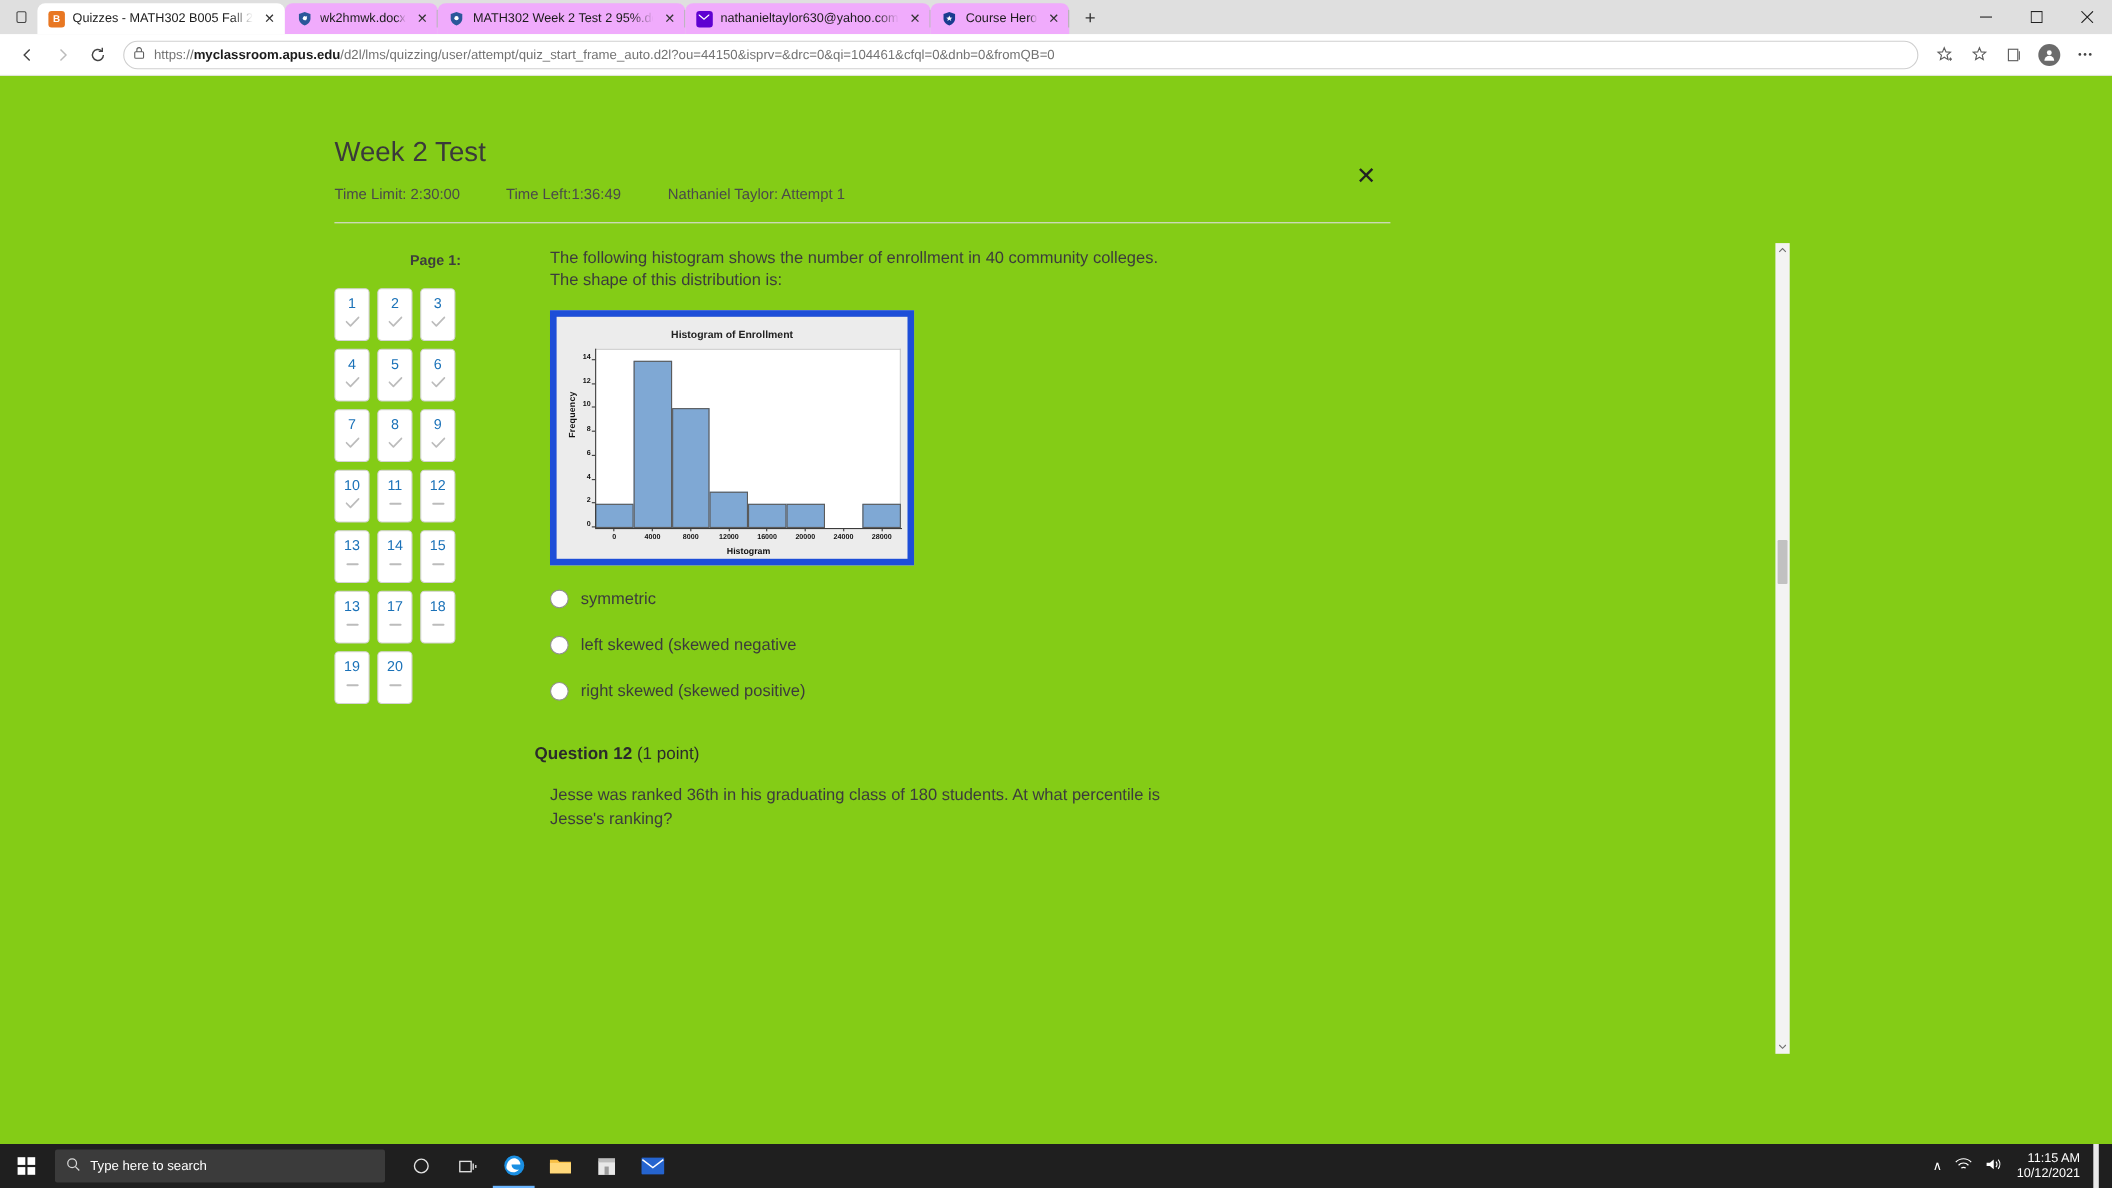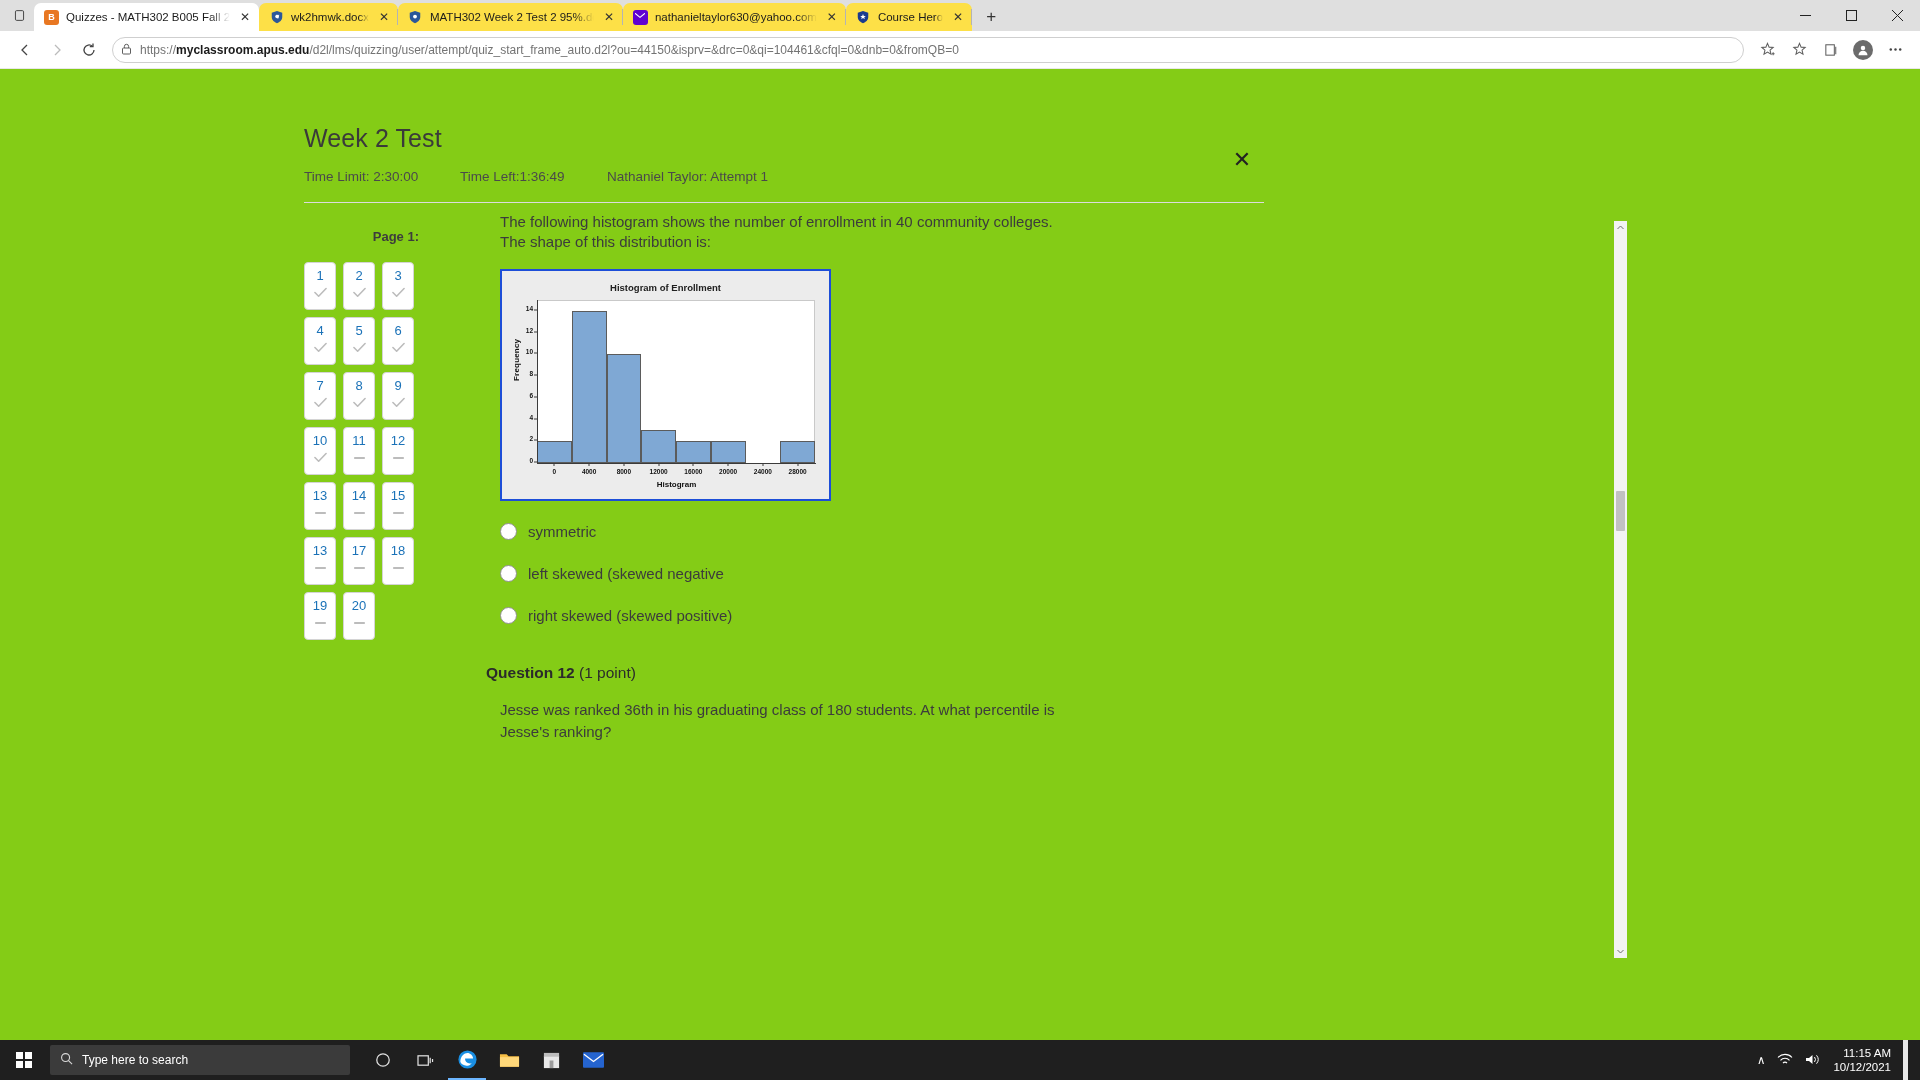--- a/index.html
+++ b/index.html
@@ -24,21 +24,21 @@
   }
   .tab {
     height: 28px; display: flex; align-items: center;
     padding: 0 6px 0 10px; gap: 7px;
     border-radius: 7px 7px 0 0;
     font-size: 11.5px; color: #1b1b1b;
     max-width: 225px; min-width: 120px;
     position: relative;
   }
   .tab.active { background: #ffffff; }
-  .tab:not(.active) { background: #fde047; }
+  .tab:not(.active) { background: #f0abfc; }
   .tab:not(.active)::after {
     content:""; position:absolute; right:0; top:6px; height:16px; width:1px; background:#b4b4b4;
   }
   .tab .favicon {
     width: 15px; height: 15px; border-radius: 3px; flex: 0 0 15px;
     display:flex; align-items:center; justify-content:center;
     font-size:9px; color:#fff; font-weight:bold;
   }
   .fav-orange { background:#e87722; border-radius:50%; }
   .fav-shield { background:transparent; color:#2b579a; }
@@ -115,28 +115,28 @@
   .qcell {
     width: 32px; height: 48px; border:1px solid #d4d4d4; border-radius: 4px;
     display:flex; flex-direction:column; align-items:center; justify-content: flex-start;
     padding-top: 5px; background:#fff;
   }
   .qnum { font-size: 13px; color: #1b72b8; line-height: 16px; }
   .qmark { font-size: 13px; color: #b0b0b0; line-height: 20px; margin-top: 3px; }
   .qmark svg { display:block; }
 
   
-  .content { position:absolute; left: 486px; top: 143px; width: 770px; }
+  .content { position:absolute; left: 486px; top: 156px; width: 770px; }
   .qtext { font-size: 15px; color: #3c3c3c; line-height: 19.5px; margin-left: 14px; }
 
   
   .chartbox {
     margin-top: 18px; margin-left: 14px;
     width: 331px; height: 232px; background:#ececec;
-    border: 2px solid #1d4ed8; position: relative;
+    border: 6px solid #1d4ed8; position: relative;
   }
   .chart-title { position:absolute; top: 11px; left:0; right:0; text-align:center;
     font-size: 9.5px; font-weight: bold; color:#202020; font-family:"Liberation Sans", sans-serif; }
   .plotarea {
     position:absolute; left: 35px; top: 29px; width: 278px; height: 163px;
     background:#ffffff; border:1px solid #c9c9c9; border-left:none; border-bottom:none;
   }
   .axis-v { position:absolute; left: 35px; top: 29px; width:1px; height: 163px; background:#3b3b3b; }
   .axis-h { position:absolute; left: 35px; top: 192px; width: 279px; height:1px; background:#3b3b3b; }
   .ytick {

